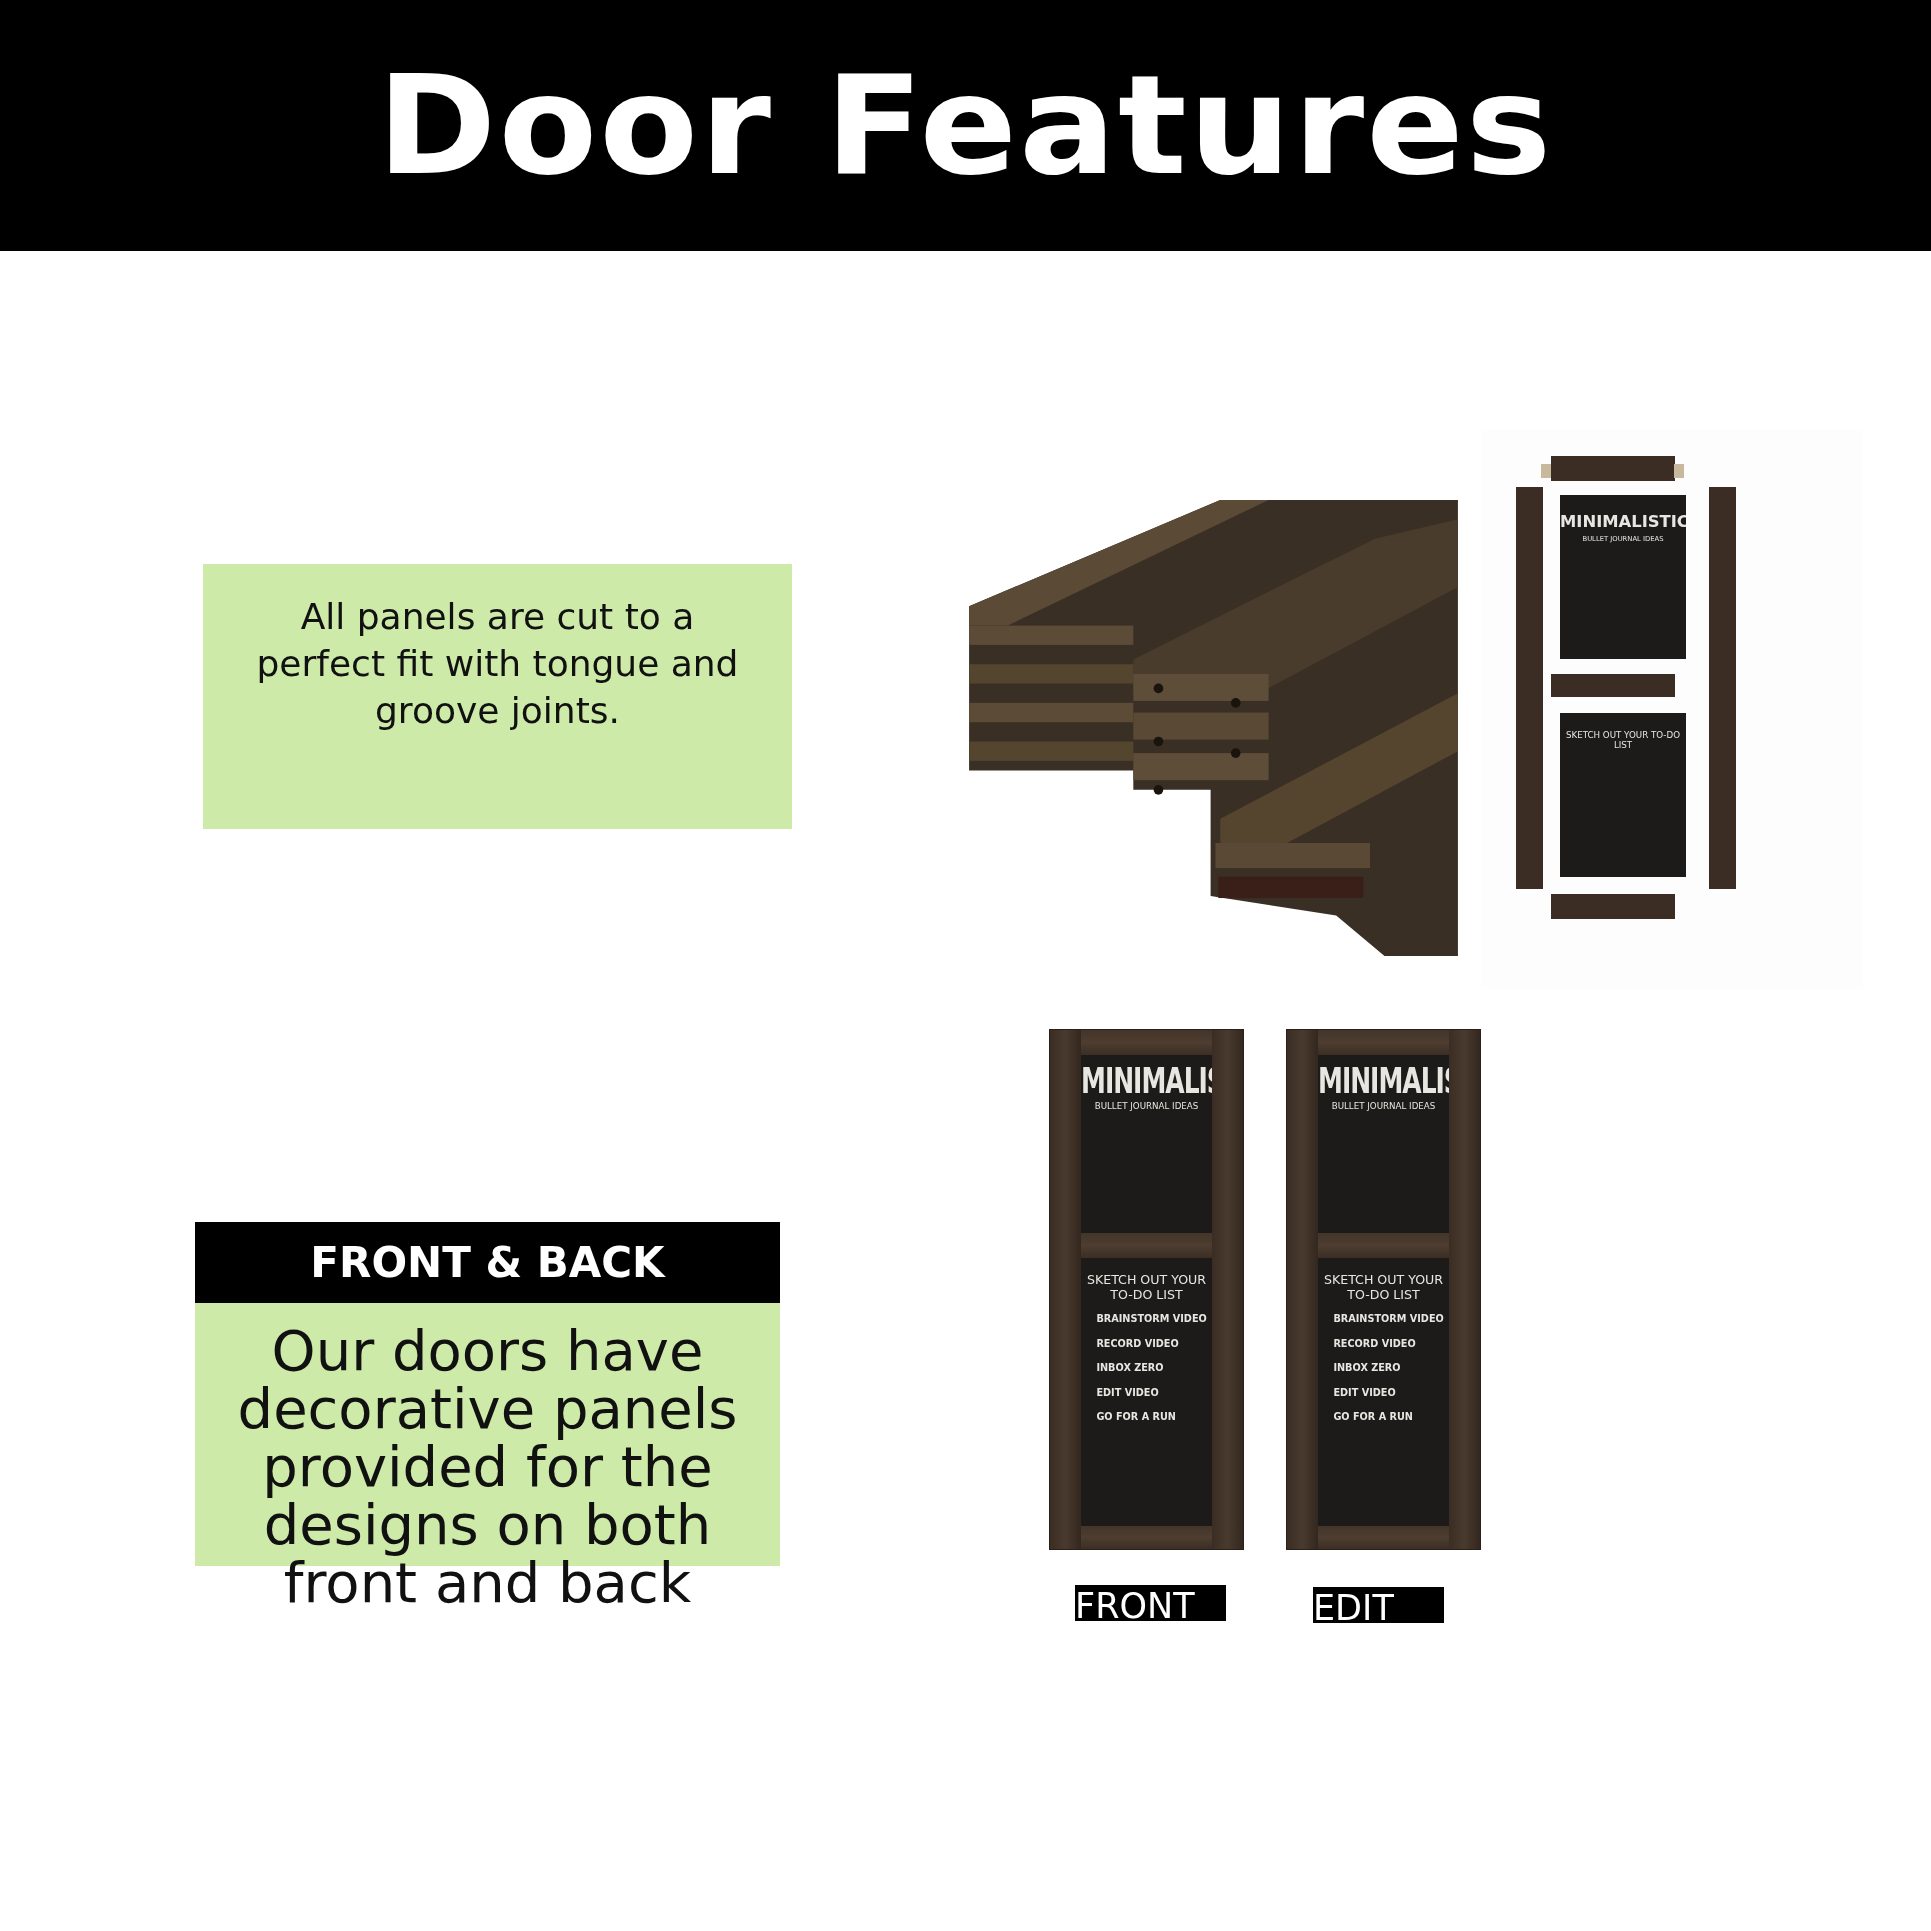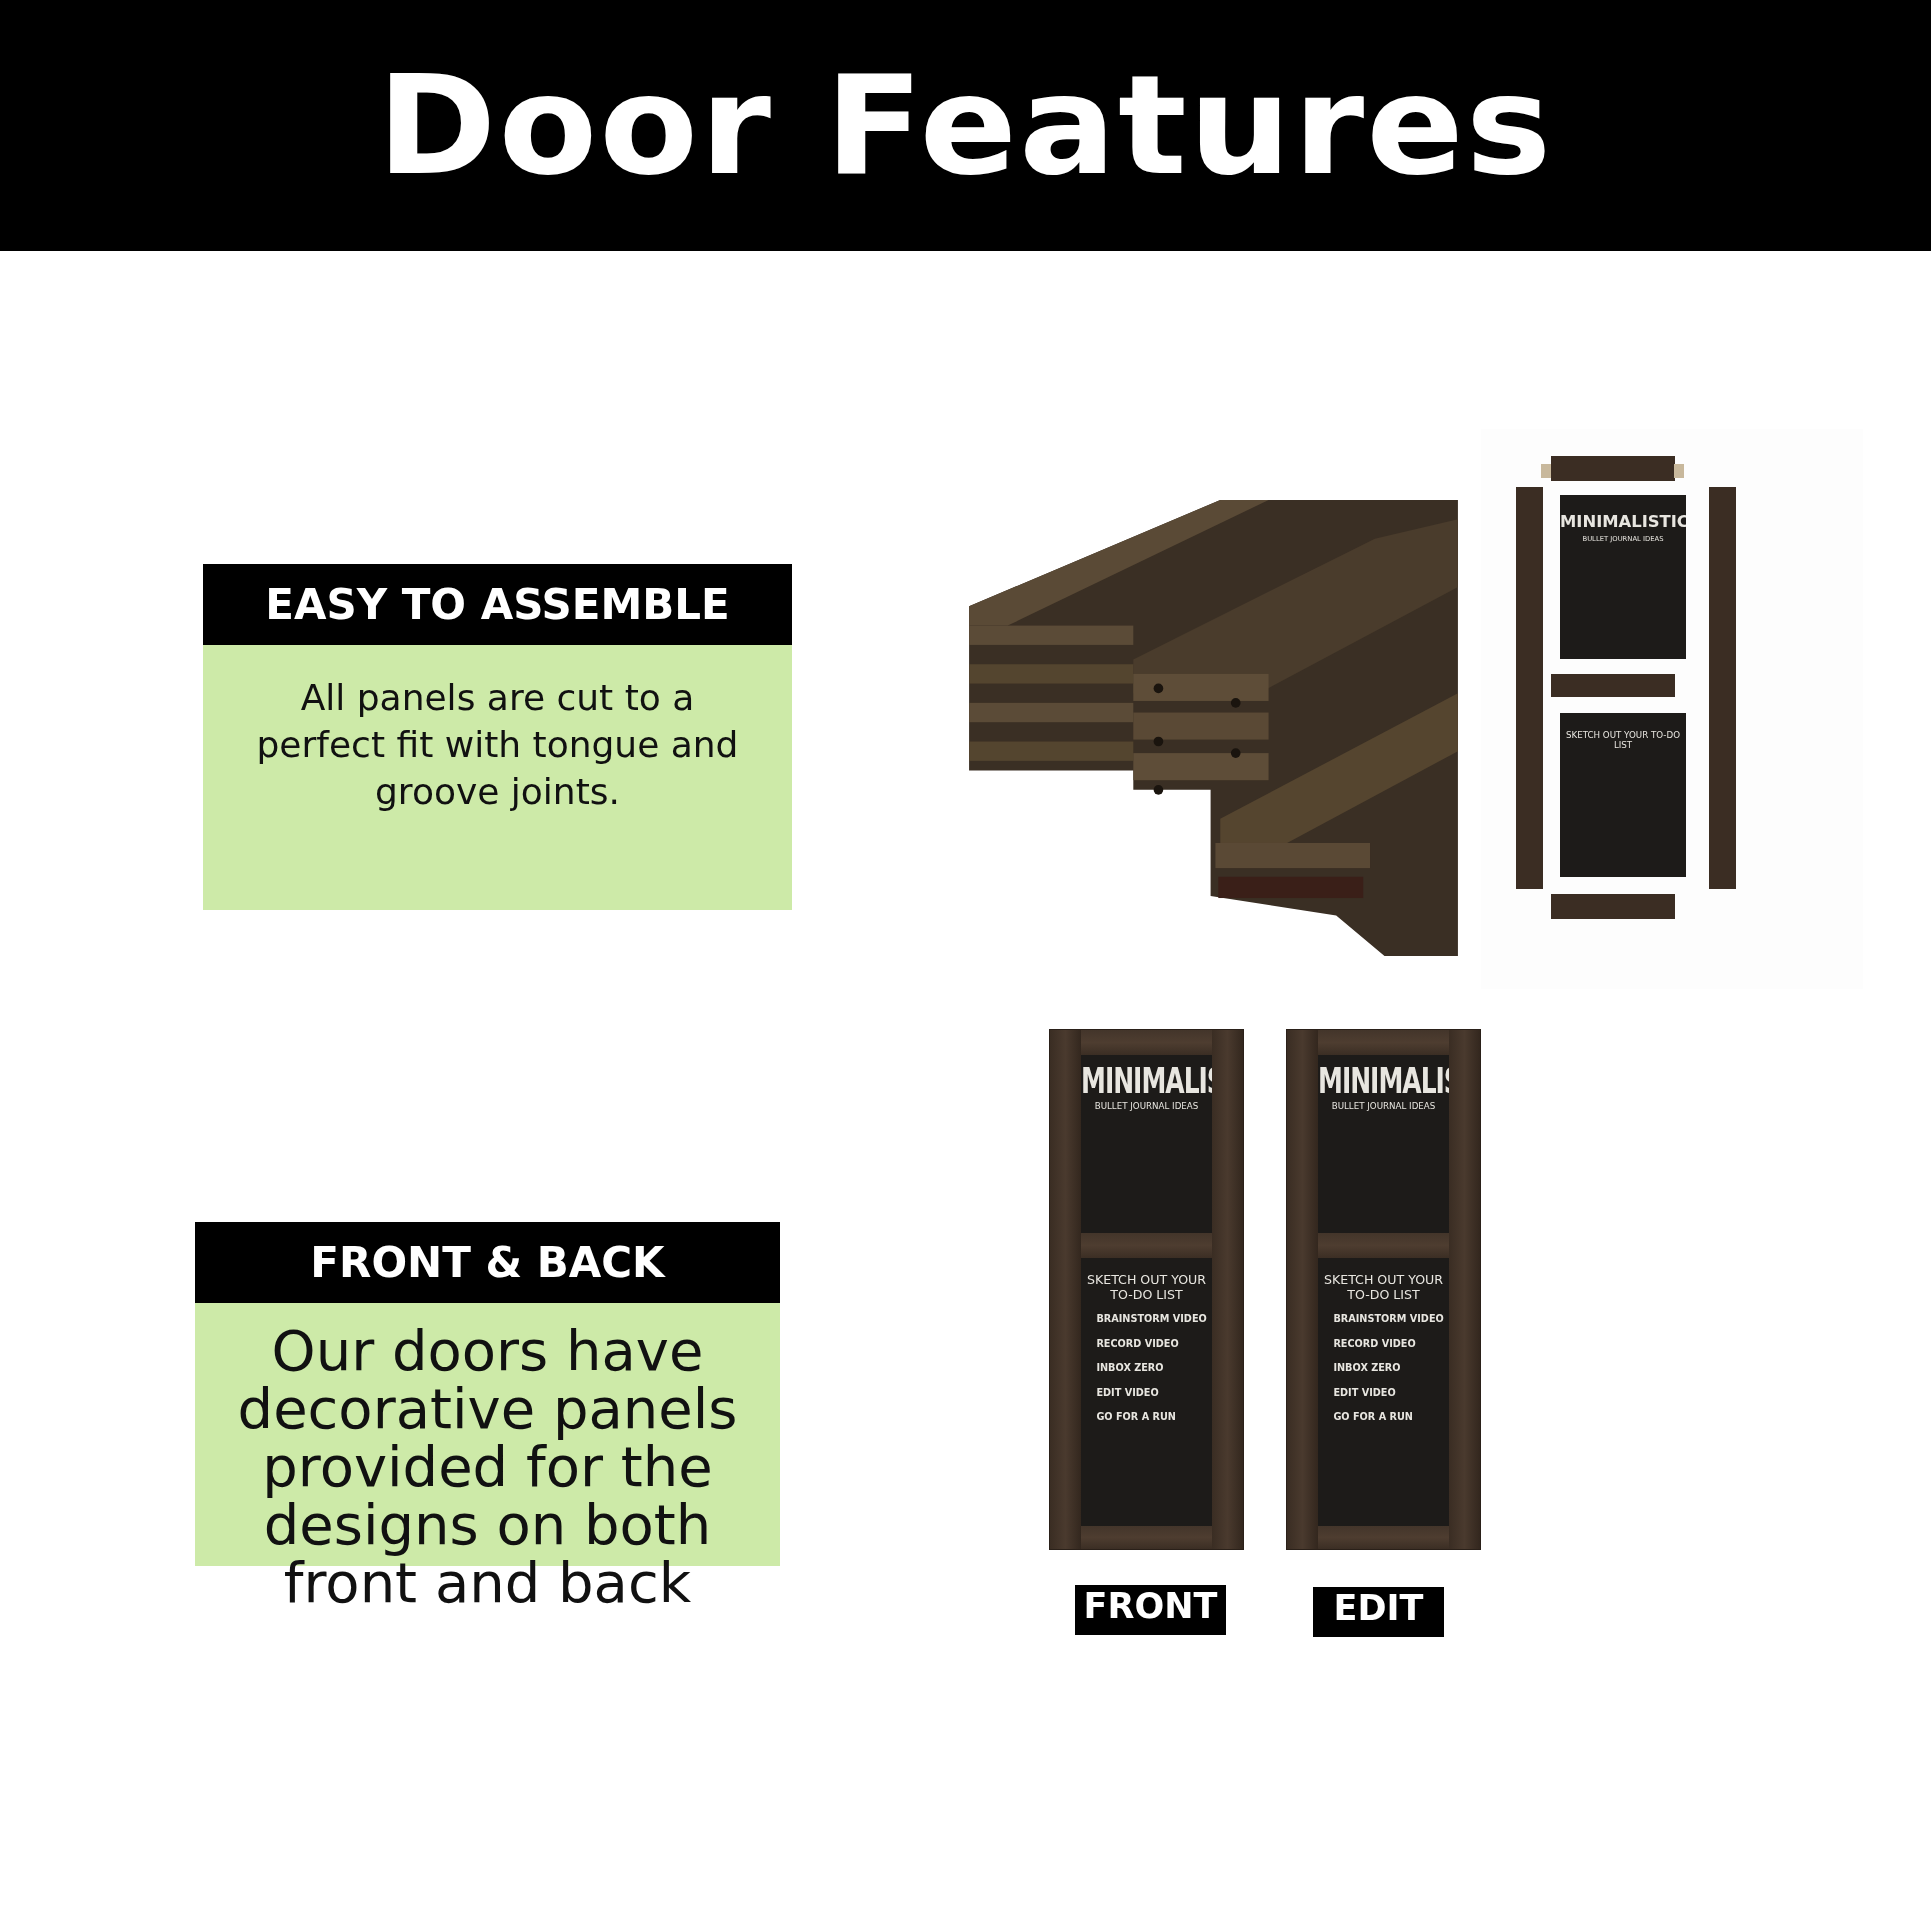--- a/index.html
+++ b/index.html
@@ -20,31 +20,30 @@
   .parts{position:absolute;left:1481px;top:429px;width:382px;height:560px;background:#fdfdfd;}
   .door{position:absolute;width:195px;height:521px;background:#3b2e24;border:1px solid #2a2019;box-sizing:border-box;}
   .door .stile{position:absolute;top:0;bottom:0;width:31px;background:linear-gradient(90deg,#3a2d23,#4a3a2e,#33271e);}
   .door .rail{position:absolute;left:31px;right:31px;background:linear-gradient(180deg,#43352a,#4e3d30,#3b2e24);}
   .door .panel{position:absolute;left:31px;right:31px;background:#1d1b19;color:#e8e6e0;font-family:"DejaVu Sans",sans-serif;text-align:center;overflow:hidden;}
   .panel .ttl{font-size:25px;font-weight:bold;letter-spacing:-1px;margin-top:11.6px;transform:scaleY(1.4);}
   .panel .sub{font-size:8.7px;margin-top:5.8px;}
   .panel .todo-title{font-size:12.6px;margin-top:13.5px;}
   .panel .todo{font-size:9.7px;text-align:left;margin:11.6px 0 0 15.4px;font-weight:bold;}
   .panel .todo div{margin-bottom:13.5px;}
-  .tag{position:absolute;background:#000;color:#fff;font-weight:bold;font-size:35px;text-align:center;line-height:42px;height:50px;font-family:"DejaVu Sans",sans-serif;}
+  .tag{position:absolute;background:#000;color:#fff;font-weight:normal;font-size:35px;text-align:left;line-height:42px;height:36px;font-family:"DejaVu Sans",sans-serif;}
 </style>
 </head>
 <body>
 
 <div class="header">
   <h1>Door Features</h1>
 </div>
 
 <div class="feature" id="f1">
-  <div class="title">EASY TO ASSEMBLE</div>
   <div class="body">All panels are cut to a perfect fit with tongue and groove joints.</div>
 </div>
 
 <div class="feature" id="f2">
   <div class="title">FRONT &amp; BACK</div>
   <div class="body">Our doors have decorative panels provided for the designs on both front and back</div>
 </div>
 
 <svg class="planks" viewBox="0 0 506 472">
   <polygon points="0,110 260,0 506,0 506,472 430,472 380,430 250,410 250,300 170,300 170,280 0,280" fill="#3a2f24"></polygon>

